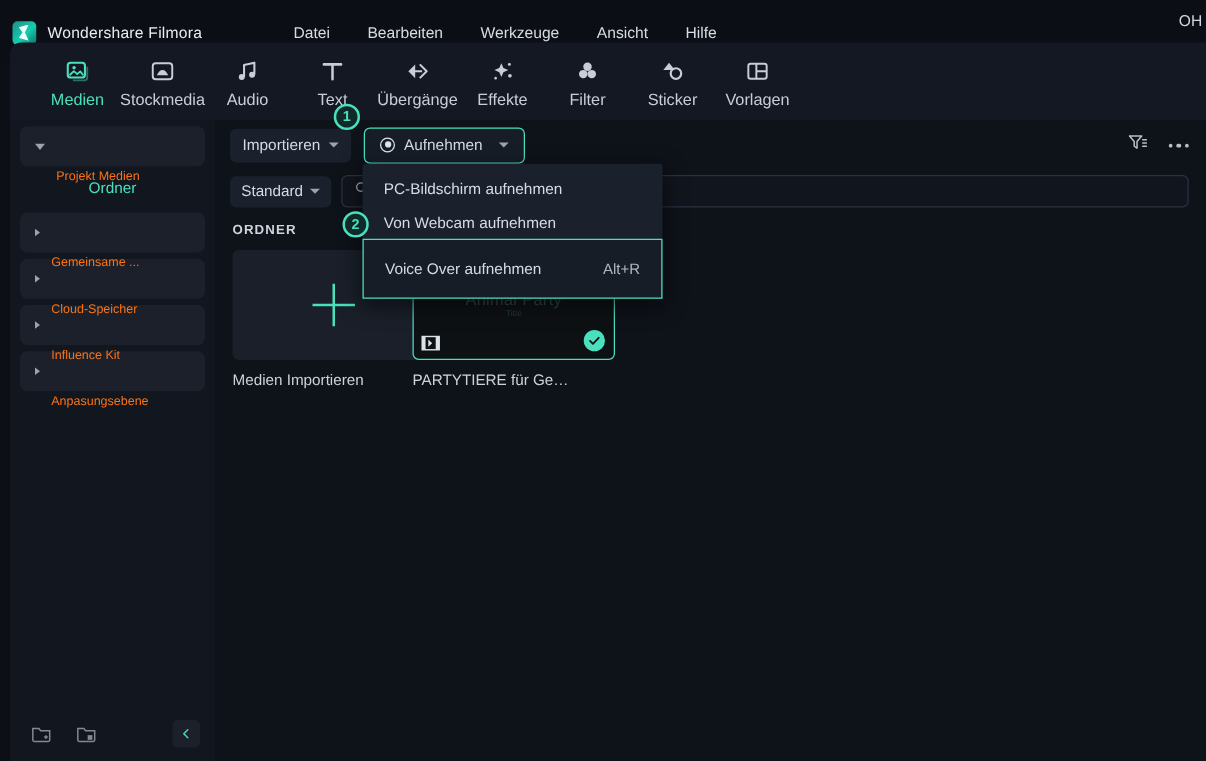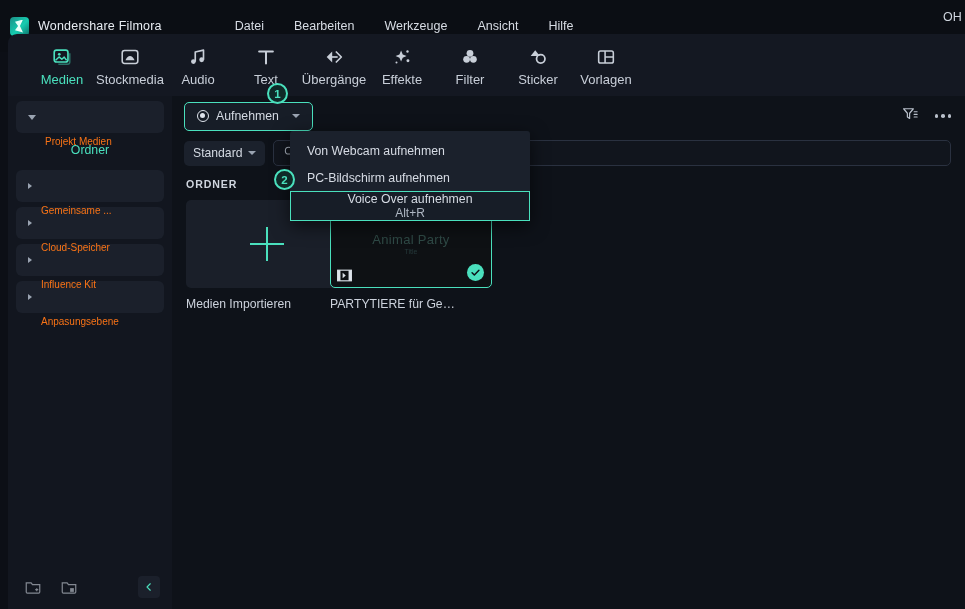--- a/index.html
+++ b/index.html
@@ -196,21 +196,21 @@
     position: absolute; left: 290px; top: 131px; width: 240px;
     background: #1b212c; border-radius: 3px; z-index: 40;
     box-shadow: 0 5px 18px rgba(0,0,0,.62);
     padding: 6px 0 0 0;
   }
   .dd-item {
     height: 27px; display: flex; align-items: center; justify-content: space-between;
     padding: 0 17px 0 17px; font-size: 12.3px; color: #d6dbe4; cursor: default;
   }
   .dd-item.sel {
-    border: 1.6px solid #4ae0bd; height: 30px; background: #171d27; flex-direction: column;
+    border: 1.6px solid #4ae0bd; height: 48px; background: #171d27;
   }
   .dd-key { color: #aeb6c2; font-size: 12px; }
 
   
   .badge {
     position: absolute; width: 21px; height: 21px; border-radius: 50%;
     background: #0f2a28; border: 2.6px solid #4ae0bd; z-index: 60;
     display: flex; align-items: center; justify-content: center;
     color: #4ae0bd; font-size: 11.5px; font-weight: bold;
   }
@@ -388,20 +388,24 @@
         <svg width="12" height="12" viewBox="0 0 24 24">
             <path d="M14.5 5.5L8 12l6.5 6.5" fill="none" stroke="#4ae0bd" stroke-width="2.2" stroke-linecap="round" stroke-linejoin="round"></path>
           </svg>
       </span>
     </div>
   </div>
 
   <div class="main">
 
     <div class="main-toolbar">
+      <div class="pill">
+        <span>Importieren</span>
+        <span class="chev"></span>
+      </div>
       <div class="pill recording">
         <span class="rec-dot"></span>
         <span>Aufnehmen</span>
         <span class="chev" style="margin-left:6px"></span>
       </div>
 
       <div class="toolbar-right">
         <span>
           <svg width="18" height="18" viewBox="0 0 24 24">
               <path d="M3.5 5h13l-5 6v7l-3-2v-5z" fill="none" stroke="#b9c0cb" stroke-width="1.6" stroke-linejoin="round"></path>
@@ -465,25 +469,25 @@
           </span>
         </div>
         <div class="card-label">PARTYTIERE für Geburtstagfe...</div>
       </div>
 
     </div>
   </div>
 
   <div class="dropdown">
     <div class="dd-item">
+      <span>PC-Bildschirm aufnehmen</span>
+      <span class="dd-key"></span>
+    </div>
+    <div class="dd-item">
       <span>Von Webcam aufnehmen</span>
-      <span class="dd-key"></span>
-    </div>
-    <div class="dd-item">
-      <span>PC-Bildschirm aufnehmen</span>
       <span class="dd-key"></span>
     </div>
     <div class="dd-item sel">
       <span>Voice Over aufnehmen</span>
       <span class="dd-key">Alt+R</span>
     </div>
   </div>
 
   <div class="badge" id="badge1">1</div>
   <div class="badge" id="badge2">2</div>

